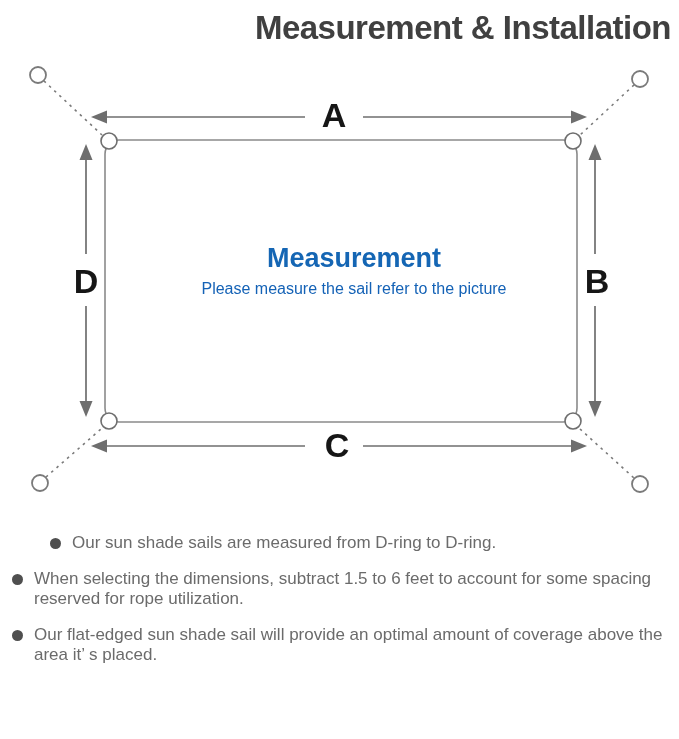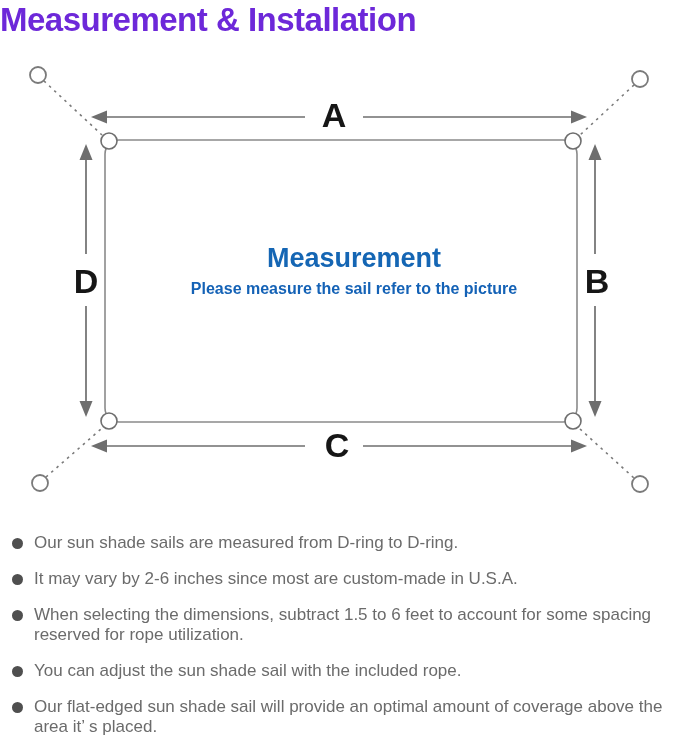--- a/index.html
+++ b/index.html
@@ -7,26 +7,26 @@
     position: relative;
     width: 679px;
     height: 739px;
     background: #ffffff;
     overflow: hidden;
     font-family: "Liberation Sans", sans-serif;
   }
   .title {
     position: absolute;
     top: 0; left: 0; right: 0;
-    margin: 0;
-    text-align: left;
+    margin: 8px;
+    text-align: right;
     font-size: 33px;
     line-height: 40px;
     font-weight: 700;
-    color: #6d28d9;
+    color: #404040;
     letter-spacing: -0.5px;
   }
   .diagram-svg {
     position: absolute;
     top: 0; left: 0;
     width: 679px;
     height: 520px;
   }
   .center-text {
     position: absolute;
@@ -37,38 +37,38 @@
   }
   .center-text h2 {
     margin: 0;
     font-size: 27px;
     font-weight: 700;
     color: #1566b4;
   }
   .center-text p {
     margin: 6px 0 0 0;
     font-size: 16px;
-    font-weight: 700;
+    font-weight: 400;
     color: #1462b6;
   }
   .notes {
     position: absolute;
     top: 524px;
     left: 0;
     right: 0;
     margin: 0;
     padding: 0 4px 0 0;
     list-style: none;
   }
   .notes li {
     display: flex;
     align-items: flex-start;
     margin: 16px 0 0 0;
   }
-  .notes li:first-child { margin-top: 9px; }
+  .notes li:first-child { margin-top: 9px; padding-left: 38px; }
   .notes .dot {
     flex: none;
     width: 11px;
     height: 11px;
     margin: 5px 11px 0 12px;
     border-radius: 50%;
     background: #4f4f4f;
   }
   .notes .note-text {
     font-size: 17px;
@@ -150,29 +150,21 @@
     <p>Please measure the sail refer to the picture</p>
   </div>
 
   <ul class="notes">
     <li>
       <span class="dot"></span>
       <span class="note-text">Our sun shade sails are measured from D-ring to D-ring.</span>
     </li>
     <li>
       <span class="dot"></span>
-      <span class="note-text">It may vary by 2-6 inches since most are custom-made in U.S.A.</span>
-    </li>
-    <li>
-      <span class="dot"></span>
       <span class="note-text">When selecting the dimensions, subtract 1.5 to 6 feet to account for some spacing reserved for rope utilization.</span>
-    </li>
-    <li>
-      <span class="dot"></span>
-      <span class="note-text">You can adjust the sun shade sail with the included rope.</span>
     </li>
     <li>
       <span class="dot"></span>
       <span class="note-text">Our flat-edged sun shade sail will provide an optimal amount of coverage above the area it’ s placed.</span>
     </li>
   </ul>
 
 </div>
 
 </body></html>

